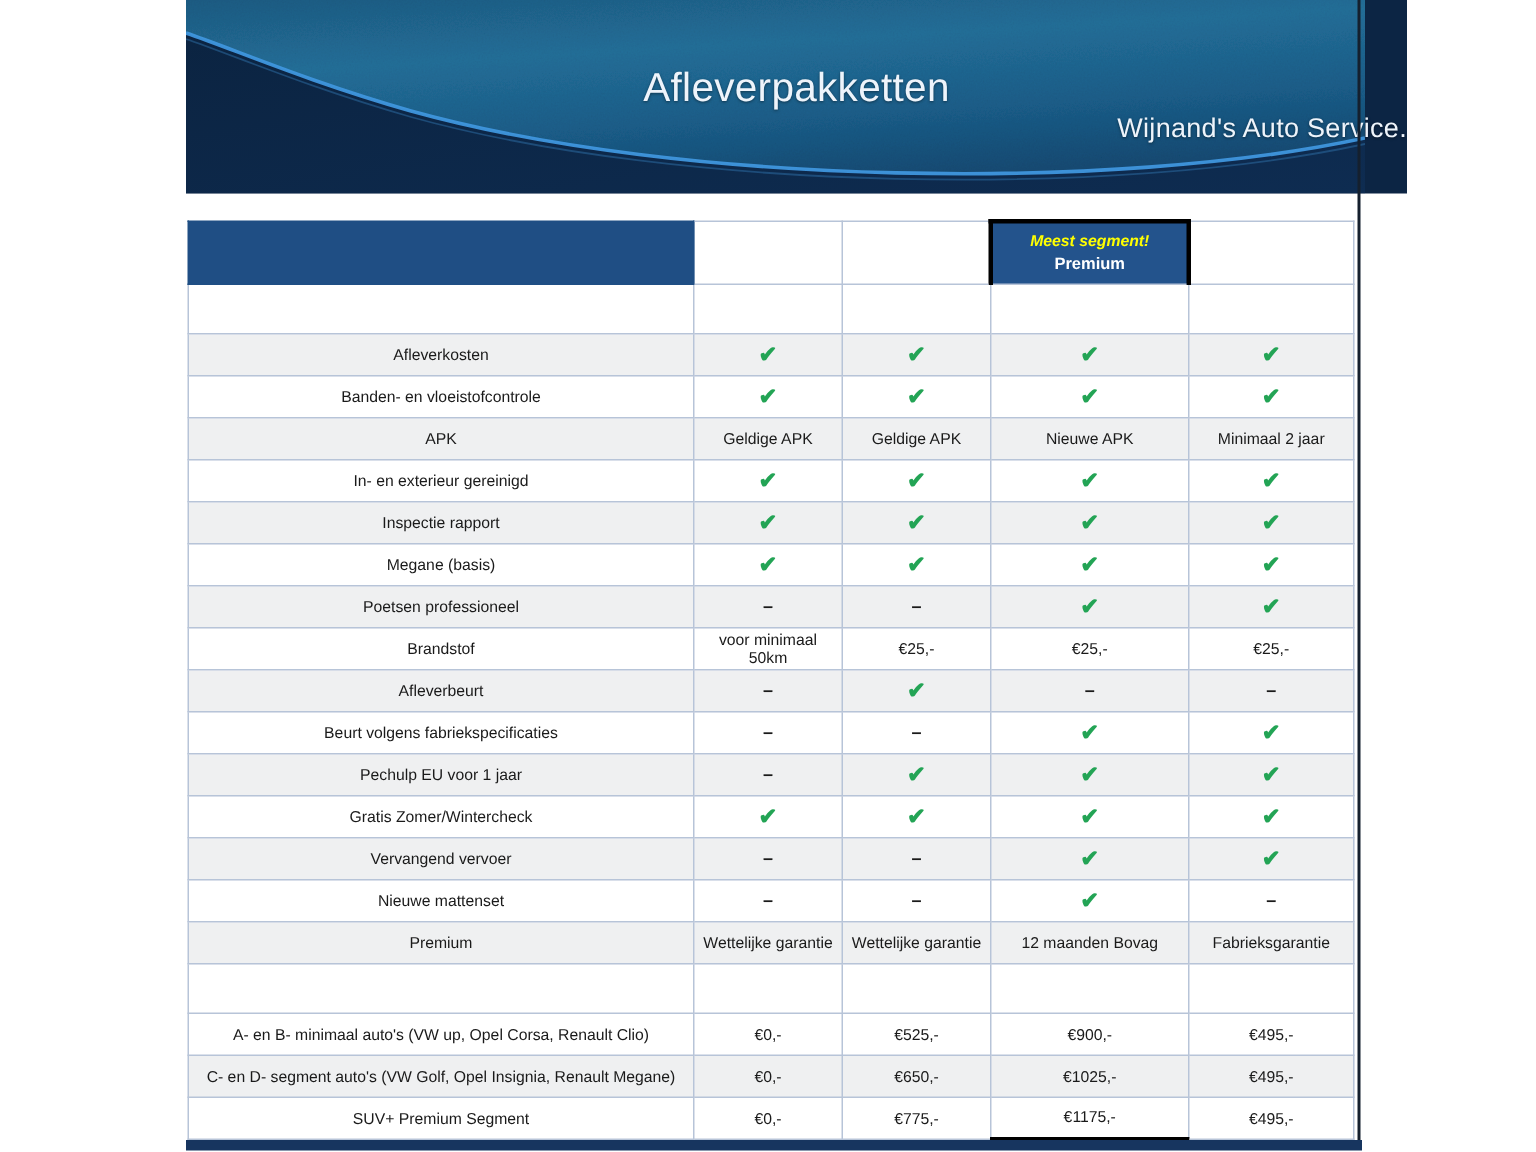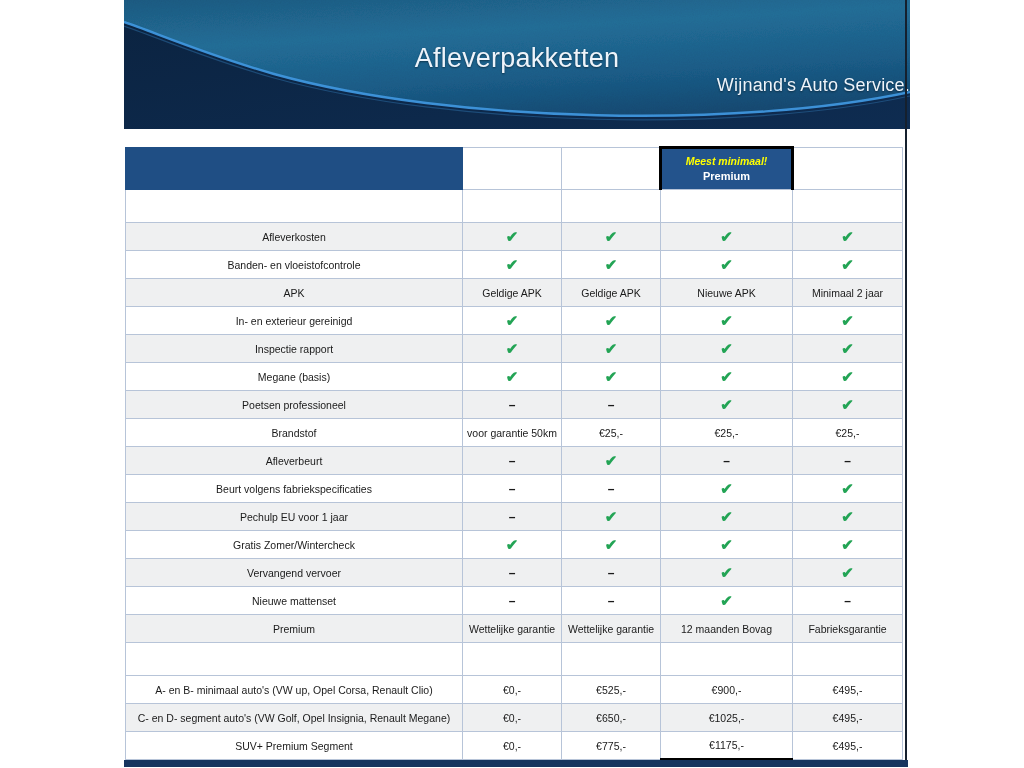--- a/index.html
+++ b/index.html
@@ -22,20 +22,21 @@
 
   
   #banner {
     position: absolute;
     left: 124px;
     top: 0px;
     width: 786px;
     height: 129px;
     overflow: hidden;
     background: #0c2544;
+    padding-left: 28px;
   }
   #banner .bannerSvgWrap {
     position: absolute;
     inset: 0;
   }
   #banner .titleBlock {
     position: absolute;
     left: 0;
     right: 0;
     top: 42px;
@@ -235,21 +236,21 @@
       <thead>
         <tr>
           <th class="hFeature"></th>
           <th>
             <span class="pkgName">Basis</span>
           </th>
           <th>
             <span class="pkgName">Plus</span>
           </th>
           <th class="hlHeader">
-            <span class="badge">Meest minimaal!</span>
+            <span class="badge">Meest segment!</span>
             <span class="pkgName">Premium</span>
           </th>
           <th>
             <span class="pkgName">Youngster (auto's van max 1 jaar oud)</span>
           </th>
         </tr>
       </thead>
       <tbody id="tbody">
           <tr class="spacer">
             <td class="feature"></td>
@@ -302,21 +303,21 @@
           </tr>
           <tr class="alt">
             <td class="feature">Poetsen professioneel</td>
             <td><span class="dash">–</span></td>
             <td><span class="dash">–</span></td>
             <td class="hl"><span class="chk">✔</span></td>
             <td><span class="chk">✔</span></td>
           </tr>
           <tr class="plain">
             <td class="feature">Brandstof</td>
-            <td>voor garantie 50km</td>
+            <td>voor minimaal 50km</td>
             <td>€25,-</td>
             <td class="hl">€25,-</td>
             <td>€25,-</td>
           </tr>
           <tr class="alt">
             <td class="feature">Afleverbeurt</td>
             <td><span class="dash">–</span></td>
             <td><span class="chk">✔</span></td>
             <td class="hl"><span class="dash">–</span></td>
             <td><span class="dash">–</span></td>

